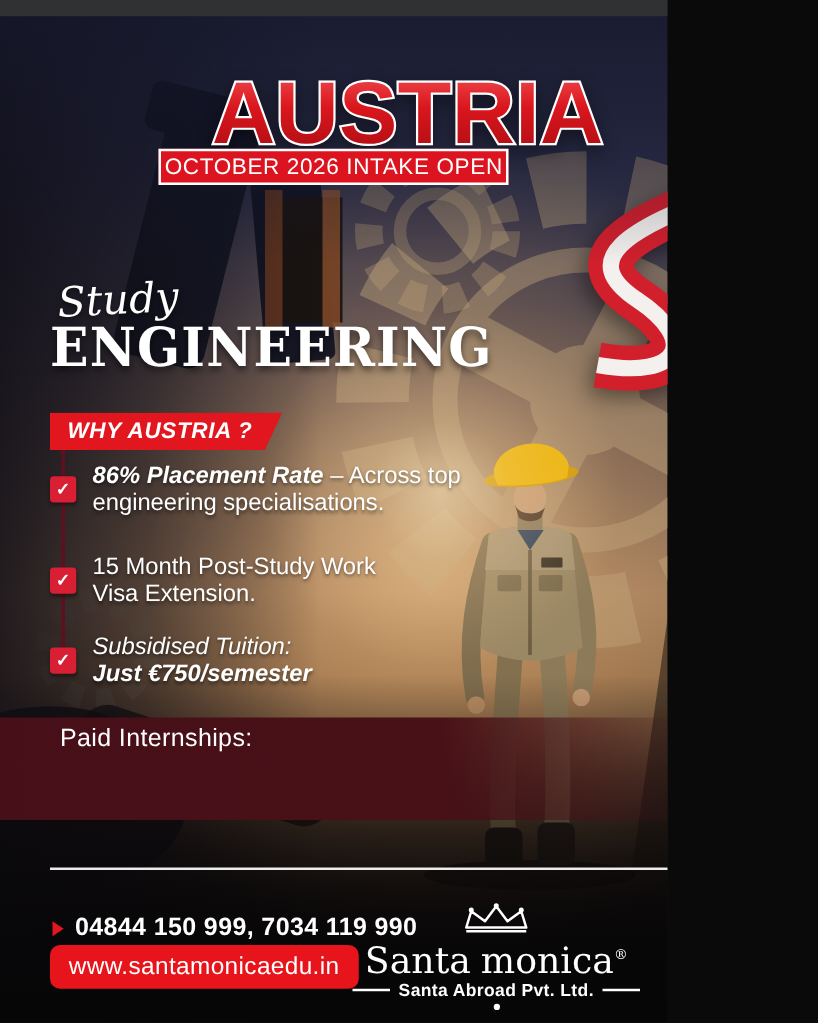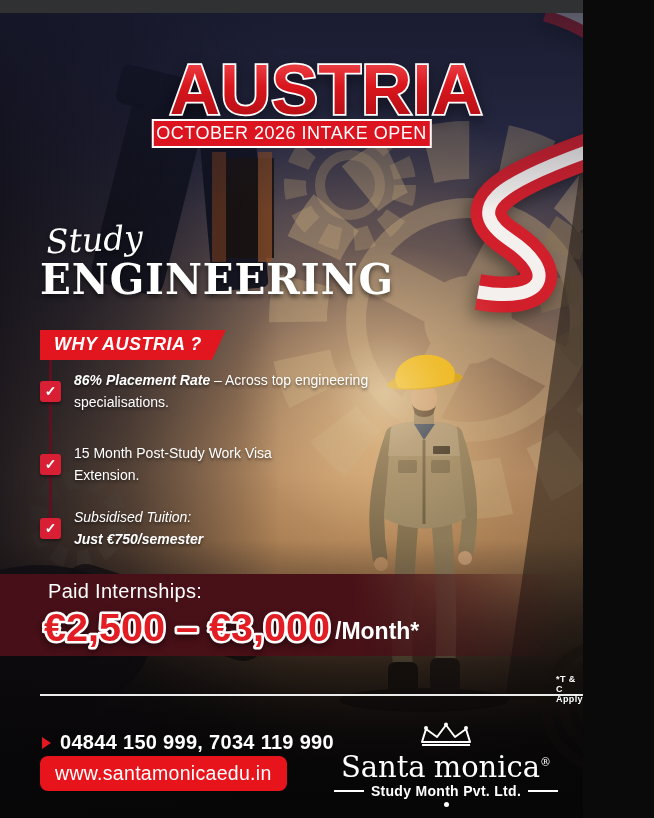--- a/index.html
+++ b/index.html
@@ -1,16 +1,16 @@
 <!DOCTYPE html>
 <html><head>
 <meta charset="utf-8">
 <style>
   html,body{margin:0;padding:0;background:#0b0a0b;}
-  #poster{position:relative;width:583px;height:818px;overflow:hidden;
+  #poster{position:relative;width:534px;height:818px;overflow:hidden;
     font-family:"Liberation Sans",sans-serif;color:#fff;}
   
   .bg-sky{position:absolute;inset:0;
     background:linear-gradient(180deg,#23263f 0%,#2a2c47 16%,#3e3a49 30%,
       #6b584e 46%,#96765a 58%,#8a6848 66%,#4e392b 76%,#1d1512 87%,#0e0c0d 94%,#0c0a0b 100%);}
   .glow-warm{position:absolute;inset:0;
     background:radial-gradient(circle at 65% 54%,rgba(255,200,130,.55) 0%,rgba(250,185,115,.28) 26%,rgba(200,140,80,0) 58%);}
   .glow-bright{position:absolute;inset:0;
     background:radial-gradient(circle at 66% 48%,rgba(255,236,195,.55) 0%,rgba(255,220,170,.25) 10%,rgba(255,220,170,0) 26%);}
   .vignette-left{position:absolute;inset:0;
@@ -37,21 +37,21 @@
     text-shadow:0 3px 6px rgba(0,0,0,.55);white-space:nowrap;}
   
   .why-tag{position:absolute;left:40px;top:330px;z-index:5;background:#e2161f;
     padding:4px 24px 5px 14px;font-size:18px;font-weight:bold;font-style:italic;letter-spacing:.5px;
     clip-path:polygon(0 0,100% 0,calc(100% - 14px) 100%,0 100%);white-space:nowrap;}
   .why-line{position:absolute;left:49px;top:358px;width:3px;height:176px;background:#5c1120;z-index:4;}
   .check-item{position:absolute;left:40px;width:345px;z-index:5;display:flex;align-items:flex-start;}
   .check-icon{flex:0 0 auto;width:21px;height:21px;background:#d81f33;border-radius:3px;
     color:#fff;font-size:14px;font-weight:bold;line-height:21px;text-align:center;
     box-shadow:0 2px 3px rgba(0,0,0,.4);}
-  .check-text{margin-left:13px;font-size:14px;line-height:21.5px;text-shadow:0 2px 3px rgba(0,0,0,.5);}
+  .check-text{margin-left:13px;font-size:19px;line-height:21.5px;text-shadow:0 2px 3px rgba(0,0,0,.5);}
   .bi{font-weight:bold;font-style:italic;}
   .blk{display:block;font-style:italic;}
   
   .strip{position:absolute;left:0;top:574px;width:565px;height:82px;z-index:5;
     background:linear-gradient(90deg,#470f17 0%,#481017 62%,rgba(72,16,23,0) 100%);}
   .strip-label{position:absolute;left:48px;top:6px;font-size:20px;font-weight:500;letter-spacing:.3px;}
   .amount-row{position:absolute;left:42px;top:28px;display:flex;align-items:flex-end;}
   .amount-svg{filter:drop-shadow(0 3px 3px rgba(0,0,0,.45));}
   .per-month{font-size:23px;font-weight:600;padding-bottom:7px;margin-left:1px;}
   
@@ -209,26 +209,20 @@
   <div class="check-item" style="top:507px;">
     <span class="check-icon" style="margin-top:11px;">✓</span>
     <span class="check-text">
       <span class="blk">Subsidised Tuition:</span>
       <span class="blk bi">Just €750/semester</span>
     </span>
   </div>
 
   <div class="strip">
     <div class="strip-label">Paid Internships:</div>
-    <div class="amount-row">
-      <svg class="amount-svg" width="292" height="50" viewBox="0 0 292 50">
-        <text x="2" y="39" font-family="Liberation Sans, sans-serif" font-size="38" font-weight="bold" textLength="286" lengthAdjust="spacingAndGlyphs" fill="#e21d24" stroke="#ffffff" stroke-width="5" stroke-linejoin="round" paint-order="stroke">€2,500 – €3,000</text>
-      </svg>
-      <span class="per-month">/Month*</span>
-    </div>
   </div>
 
   <div class="tnc">*T &amp; C Apply</div>
   <div class="sep"></div>
 
   <div class="phone-row">
     <span class="phone-bullet"></span>
     <span class="phone-text">04844 150 999, 7034 119 990</span>
   </div>
 
@@ -238,19 +232,19 @@
     <svg width="64" height="26" viewBox="0 0 64 26">
       <path d="M8,20 L12,7 L23,15 L32,3 L41,15 L52,7 L56,20 Z" fill="none" stroke="#fff" stroke-width="2" stroke-linejoin="round"></path>
       <line x1="8" y1="23" x2="56" y2="23" stroke="#fff" stroke-width="2"></line>
       <circle cx="12" cy="6" r="2" fill="#fff"></circle>
         <circle cx="32" cy="2.5" r="2" fill="#fff"></circle>
         <circle cx="52" cy="6" r="2" fill="#fff"></circle>
     </svg>
     <div class="brand-name"><span>Santa</span><span class="gap"></span><span>monica</span><span class="reg">®</span></div>
     <div class="tagline-row">
       <span class="rule"></span>
-      <span class="tagline">Study Month Pvt. Ltd.</span>
+      <span class="tagline">Santa Abroad Pvt. Ltd.</span>
       <span class="rule"></span>
     </div>
     <div class="dot"></div>
   </div>
 
 </div>
 
 </body></html>

